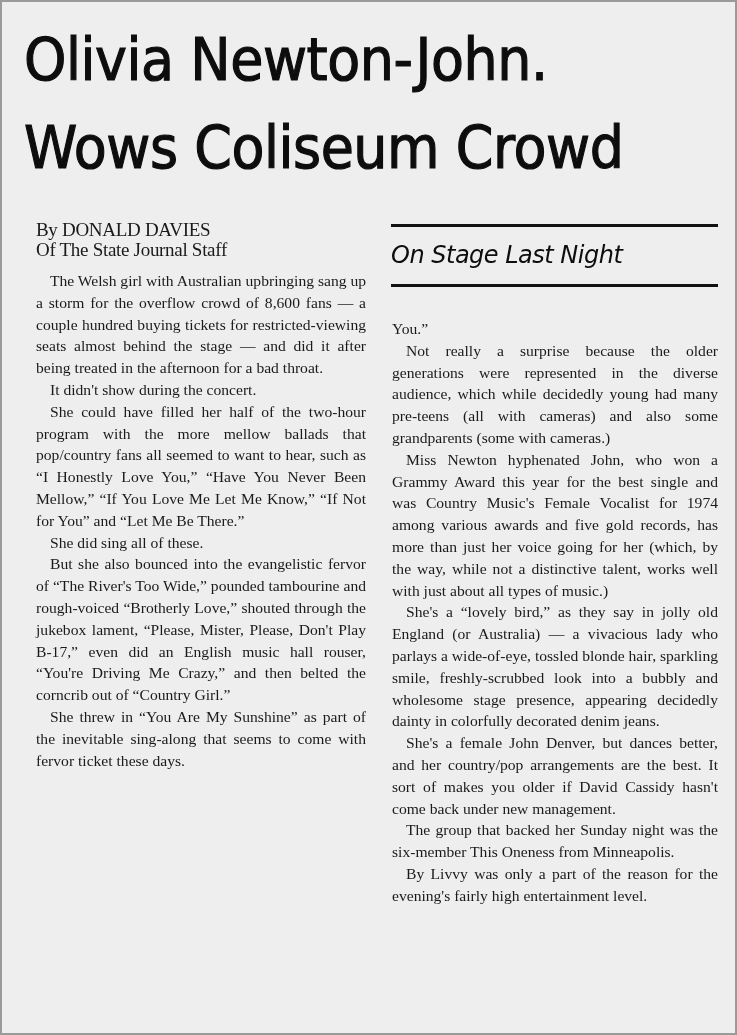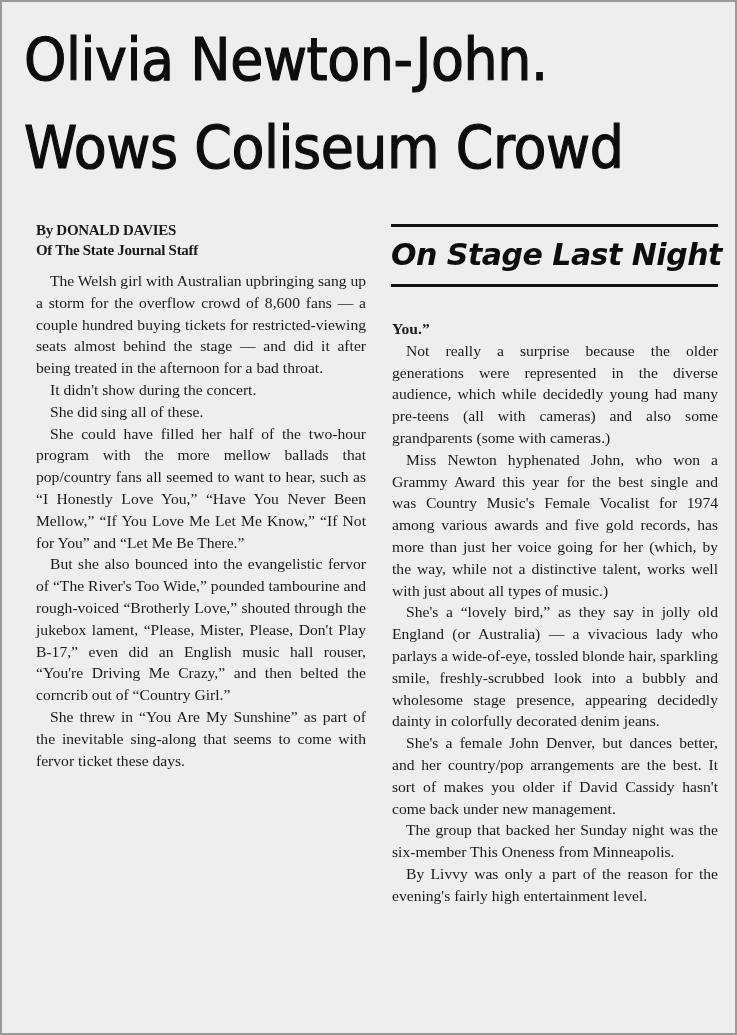--- a/index.html
+++ b/index.html
@@ -34,42 +34,42 @@
       position: absolute;
       font-family: "Liberation Serif", "DejaVu Serif", serif;
       font-size: 15.6px;
       line-height: 21.8px;
       text-align: justify;
     }
     .col-left { left: 34px; top: 218px; width: 330px; }
     .col-right { left: 390px; top: 316px; width: 326px; }
 
     .byline {
-      font-weight: bold;
-      font-size: 15px;
+      font-weight: normal;
+      font-size: 19px;
       line-height: 20px;
       margin-bottom: 10px;
       letter-spacing: -0.3px;
     }
     .col p {
       margin: 0;
       text-indent: 14px;
     }
-    .col p.noindent { text-indent: 0; font-weight: bold; }
+    .col p.noindent { text-indent: 0; }
 
     .sidebar-box {
       position: absolute; left: 389px; top: 222px; width: 327px;
     }
     .rule {
       height: 3px; background: #111; width: 100%;
     }
     .sidebar-title {
       font-family: "DejaVu Sans", "Liberation Sans", sans-serif;
-      font-weight: bold; font-style: italic;
-      font-size: 30px;
+      font-weight: normal; font-style: italic;
+      font-size: 24px;
       line-height: 40px;
       margin: 8px 0 9px 0;
       letter-spacing: -0.5px;
       color: #0d0d0d;
       white-space: nowrap;
     }
   </style>
 </head>
 <body>
 
@@ -80,22 +80,22 @@
     <span>Wows Coliseum Crowd</span>
   </h1>
 
   <div class="col col-left">
     <div class="byline">
       <div>By DONALD DAVIES</div>
       <div>Of The State Journal Staff</div>
     </div>
     <p>The Welsh girl with Australian upbringing sang up a storm for the overflow crowd of 8,600 fans — a couple hundred buying tickets for restricted-viewing seats almost behind the stage — and did it after being treated in the afternoon for a bad throat.</p>
     <p>It didn't show during the concert.</p>
+    <p>She could have filled her half of the two-hour program with the more mellow ballads that pop/country fans all seemed to want to hear, such as “I Honestly Love You,” “Have You Never Been Mellow,” “If You Love Me Let Me Know,” “If Not for You” and “Let Me Be There.”</p>
     <p>She did sing all of these.</p>
-    <p>She could have filled her half of the two-hour program with the more mellow ballads that pop/country fans all seemed to want to hear, such as “I Honestly Love You,” “Have You Never Been Mellow,” “If You Love Me Let Me Know,” “If Not for You” and “Let Me Be There.”</p>
     <p>But she also bounced into the evangelistic fervor of “The River's Too Wide,” pounded tambourine and rough-voiced “Brotherly Love,” shouted through the jukebox lament, “Please, Mister, Please, Don't Play B-17,” even did an English music hall rouser, “You're Driving Me Crazy,” and then belted the corncrib out of “Country Girl.”</p>
     <p>She threw in “You Are My Sunshine” as part of the inevitable sing-along that seems to come with fervor ticket these days.</p>
   </div>
 
   <div class="sidebar-box">
     <div class="rule"></div>
     <div class="sidebar-title">On Stage Last Night</div>
     <div class="rule"></div>
   </div>
 

